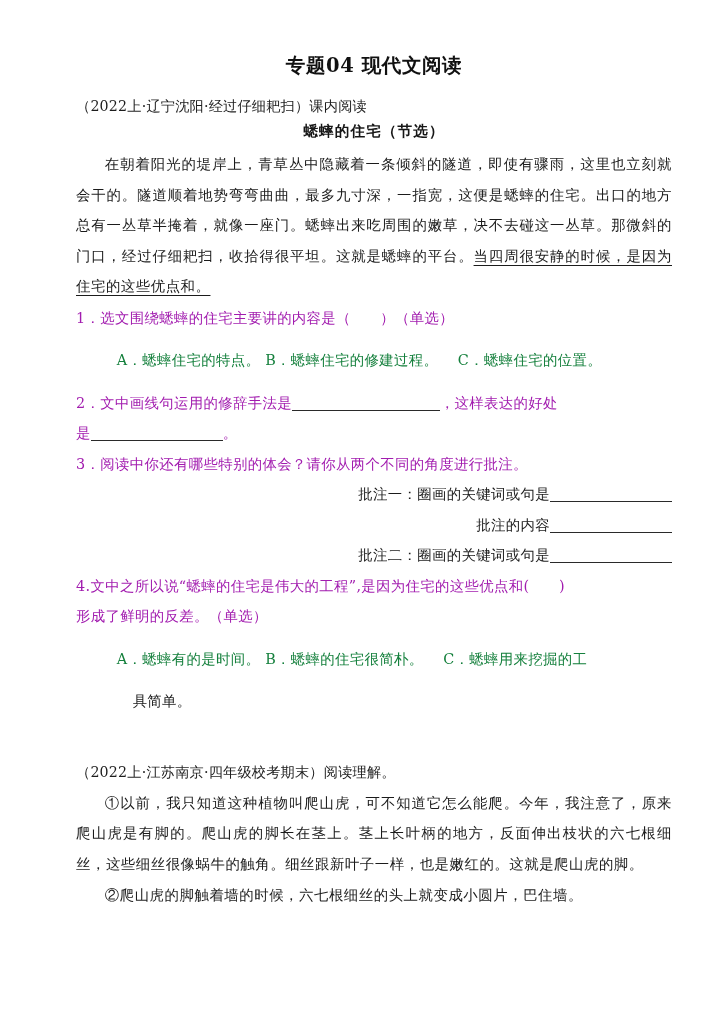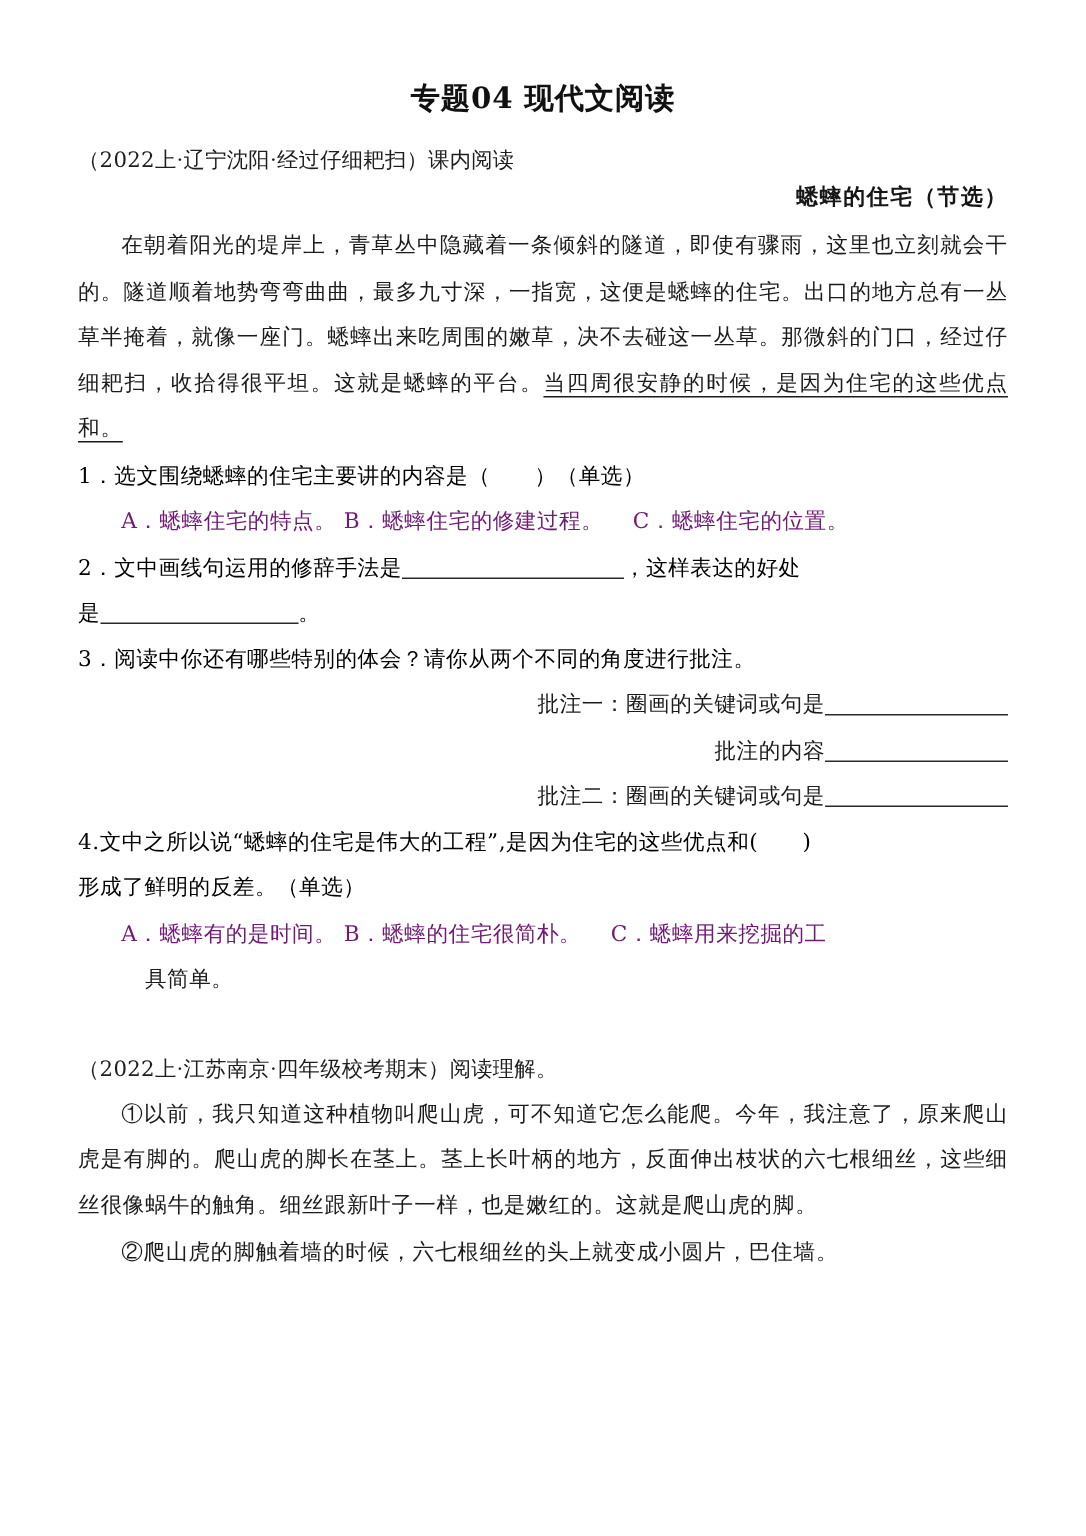--- a/index.html
+++ b/index.html
@@ -13,42 +13,42 @@
     font-family: "DejaVu Serif", "Liberation Serif", serif;
     color: #1a1a1a;
     overflow: hidden;
     position: relative;
   }
 
   .page {
     width: 724px;
     height: 1024px;
     box-sizing: border-box;
-    padding: 44px 52px 0 52px;
+    padding: 44px 52px 0 76px;
     background: #ffffff;
   }
 
   .doc-title {
     text-align: center;
     font-size: 19.5px;
     font-weight: 700;
     letter-spacing: 0.6px;
     margin: 8px 0 18px 0;
     color: #111;
   }
 
   .source-line {
     font-size: 14.2px;
     margin: 0 0 6px 0;
     letter-spacing: 0.2px;
     color: #1d1d1d;
   }
 
   .passage-title {
-    text-align: right;
+    text-align: center;
     font-size: 14.6px;
     font-weight: 600;
     margin: 2px 0 8px 0;
     letter-spacing: 1.1px;
     color: #161616;
   }
 
   .para {
     font-size: 14.4px;
     line-height: 30.5px;
@@ -65,46 +65,46 @@
     text-underline-offset: 4px;
   }
 
   .q-line {
     font-size: 14.4px;
     line-height: 30.5px;
     margin: 0;
     letter-spacing: 0.35px;
     text-align: justify;
     text-justify: inter-ideograph;
-    color: #000000;
+    color: #a21caf;
   }
 
   .q-opts {
     font-size: 14.4px;
     line-height: 30.5px;
-    margin: 0;
+    margin: 12px;
     padding-left: 2em;
     letter-spacing: 0.35px;
-    color: #701a75;
+    color: #15803d;
   }
 
   .q-sub {
     font-size: 14.4px;
     line-height: 30.5px;
     margin: 0;
     padding-left: 1.55em;
     letter-spacing: 0.35px;
     color: #1b1b1b;
     text-align: right;
   }
 
   .q-cont {
     font-size: 14.4px;
     line-height: 30.5px;
-    margin: 0;
+    margin: 12px;
     padding-left: 3.1em;
     letter-spacing: 0.35px;
     color: #1b1b1b;
   }
 
   .blank {
     display: inline-block;
     border-bottom: 1.3px solid #2a2a2a;
     vertical-align: -3px;
     height: 15px;

